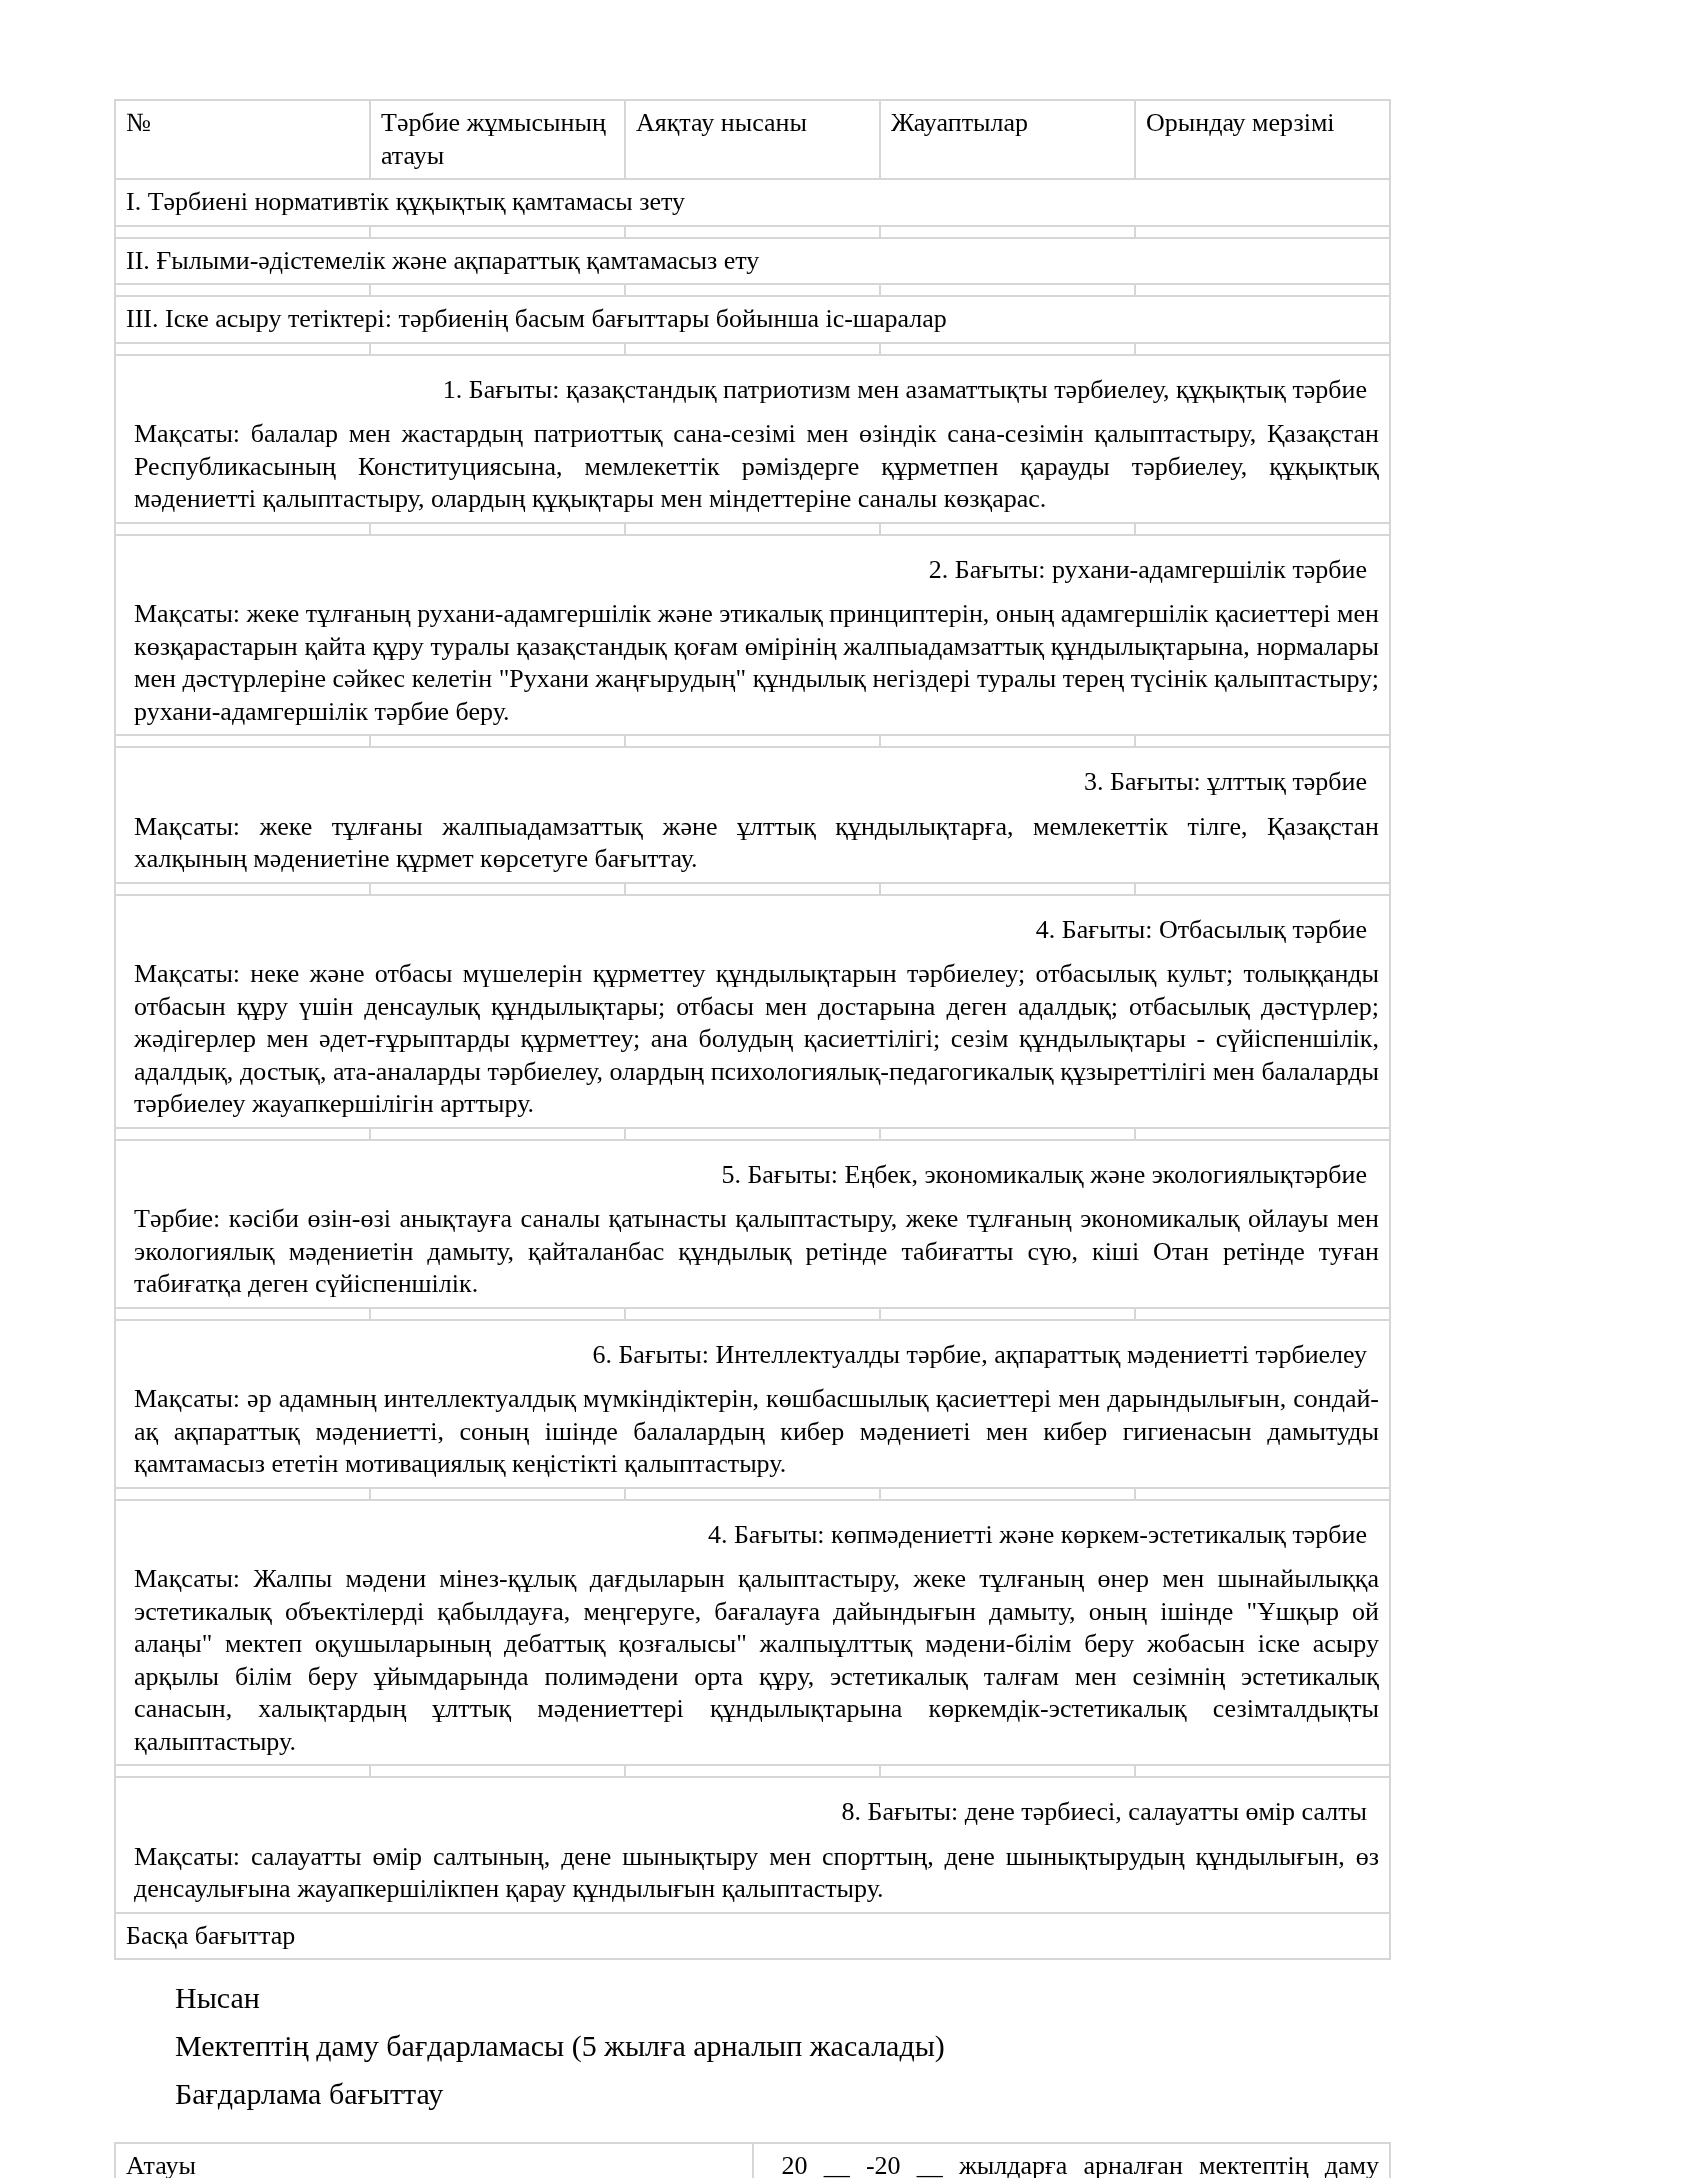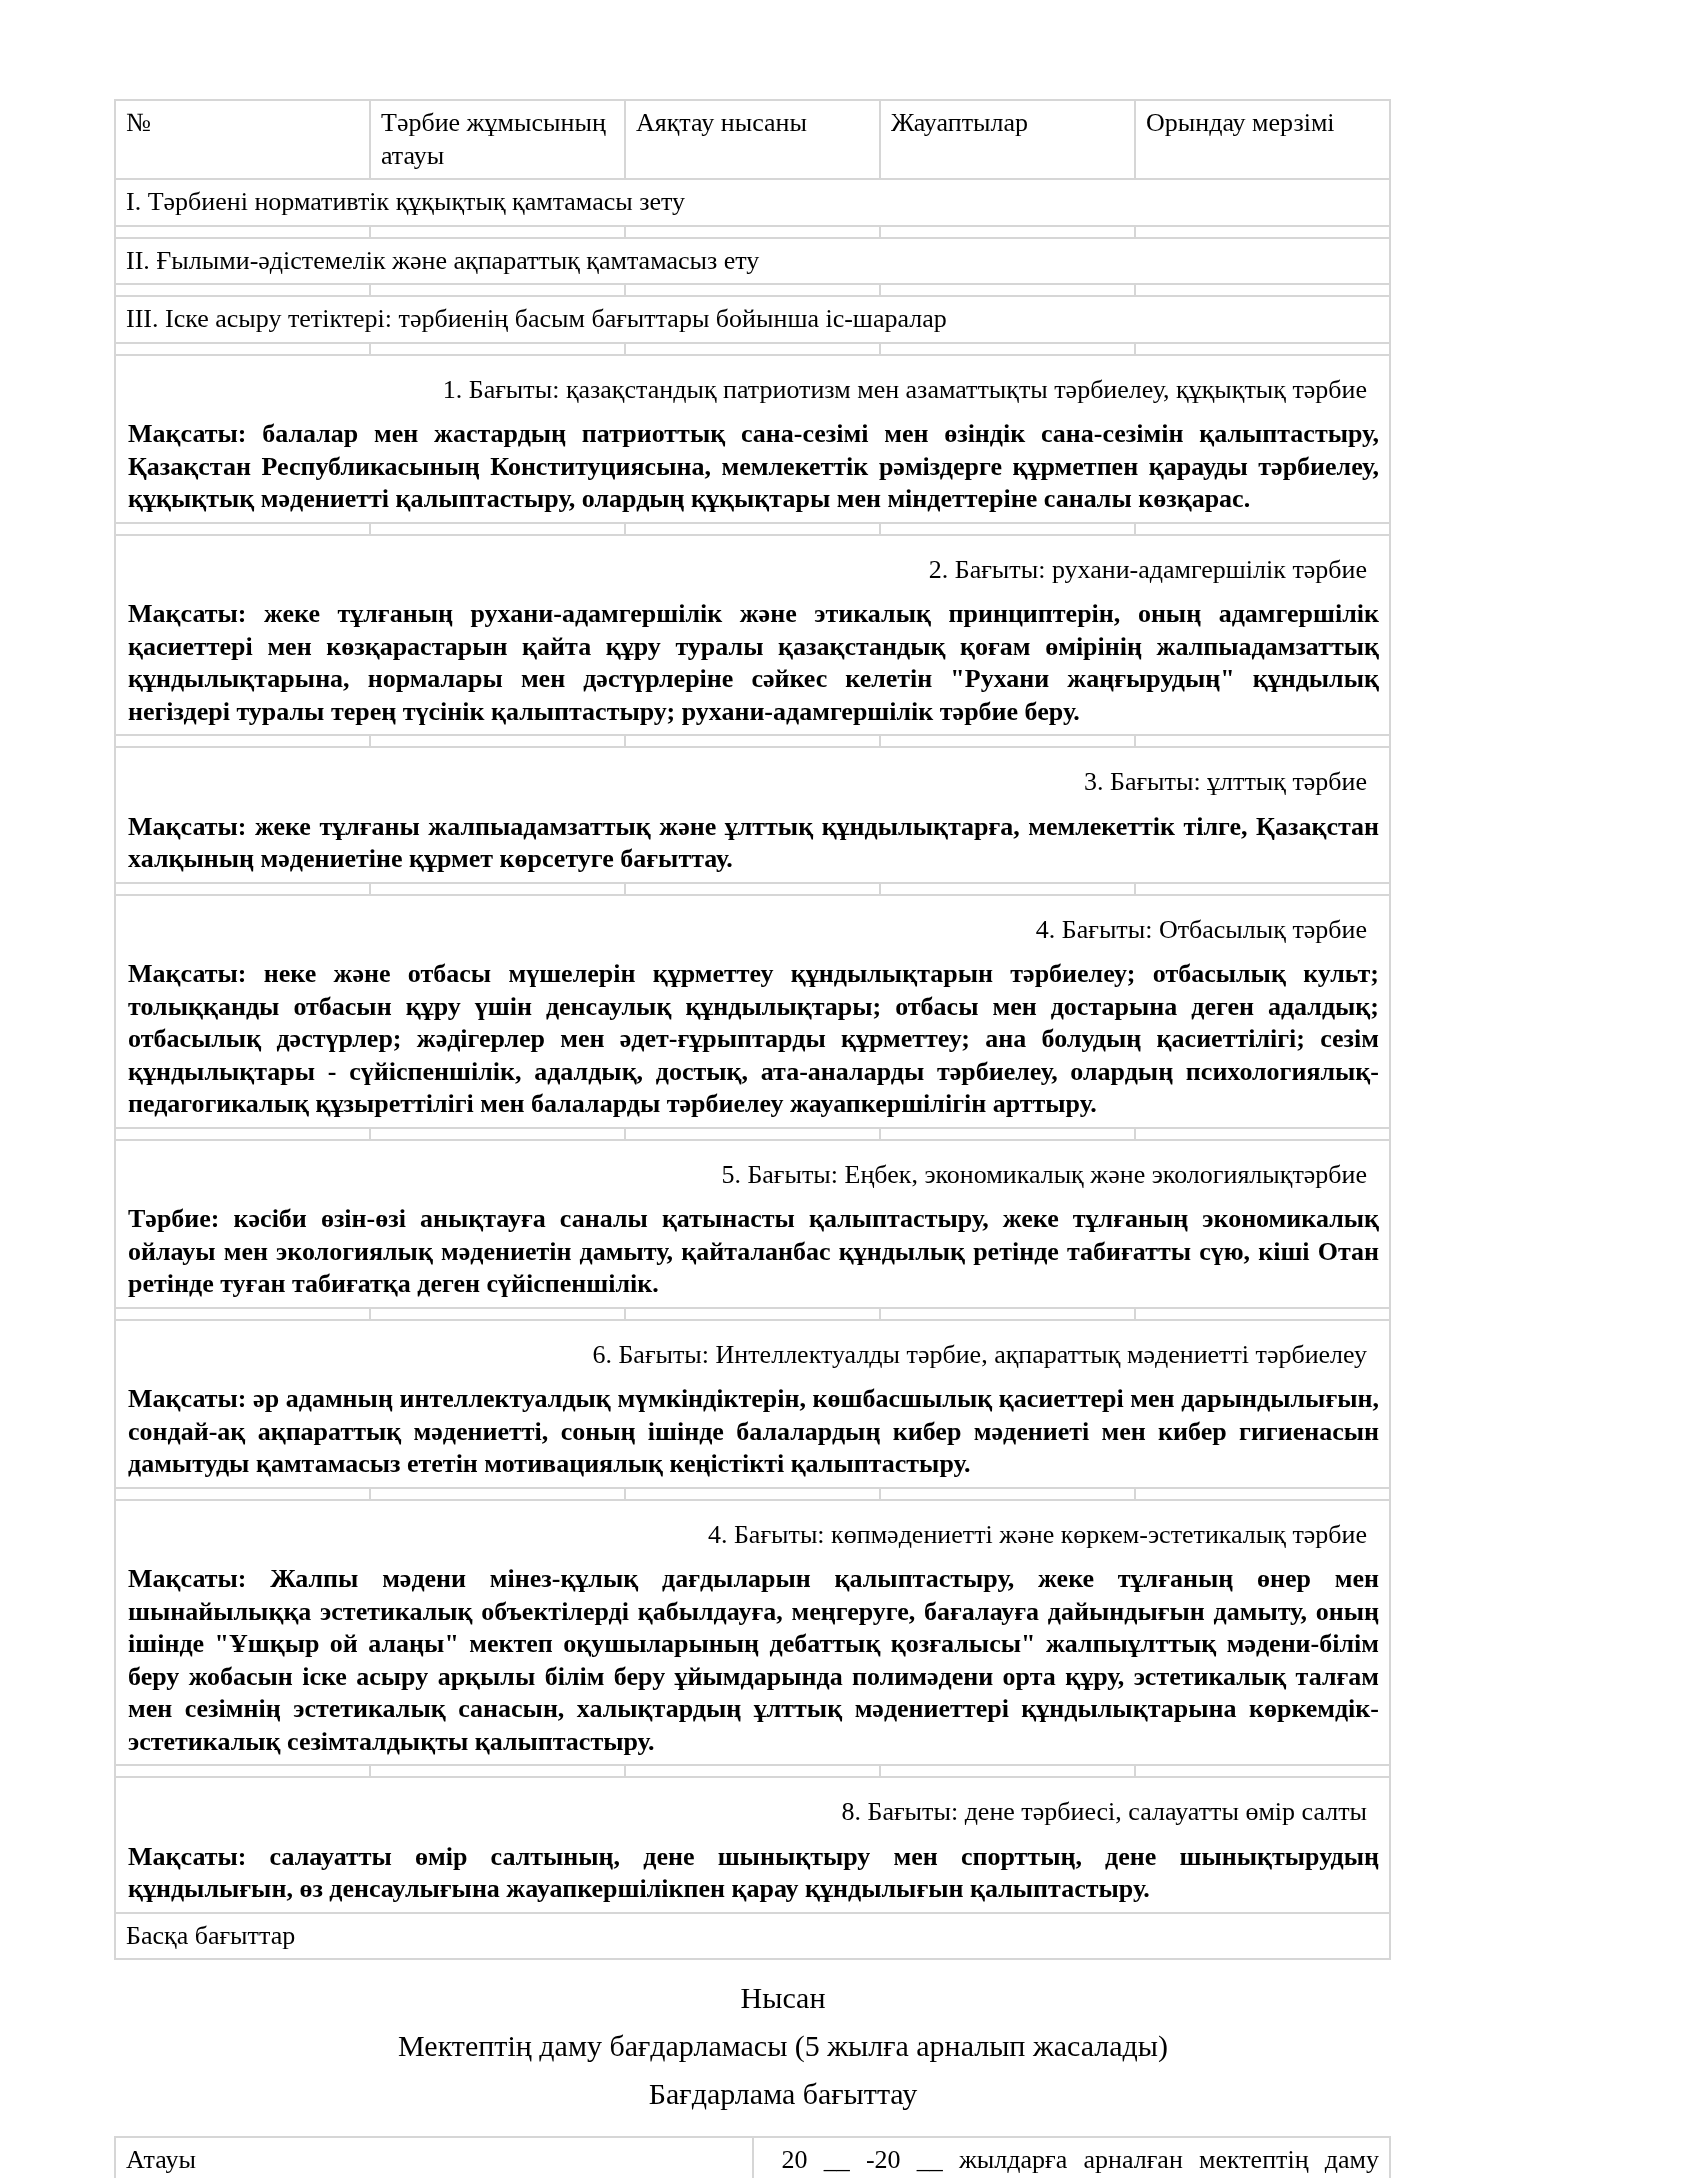--- a/index.html
+++ b/index.html
@@ -23,26 +23,25 @@
     font-size: 26px;
     line-height: 1.25;
     padding: 6px 10px;
     overflow: hidden;
   }
   .plan-table col { width: 20%; }
   .header-row td { height: 63px; }
   .section-row td { text-align: left; }
   .spacer-row td { height: 10px; padding: 0; }
   .dir-title { margin: 12px; text-align: right; }
-  .dir-goal  { margin: 3px 0 0 2px; text-align: justify; font-weight: bold; }
+  .dir-goal  { margin: 3px 0 0 8px; text-align: justify; }
   .headings {
-    padding: 14px 0 18px 61px;
+    padding: 14px 0 24px 61px;
     font-size: 30px;
     line-height: 48px;
-    text-align: center;
   }
   .headings p { margin: 0; }
   .passport-table col { width: 50%; }
   .passport-value { text-align: justify; padding-left: 28px; }
   .partial-row td {
     height: 24px;
     border-bottom: none;
   }
 </style>
 </head>

